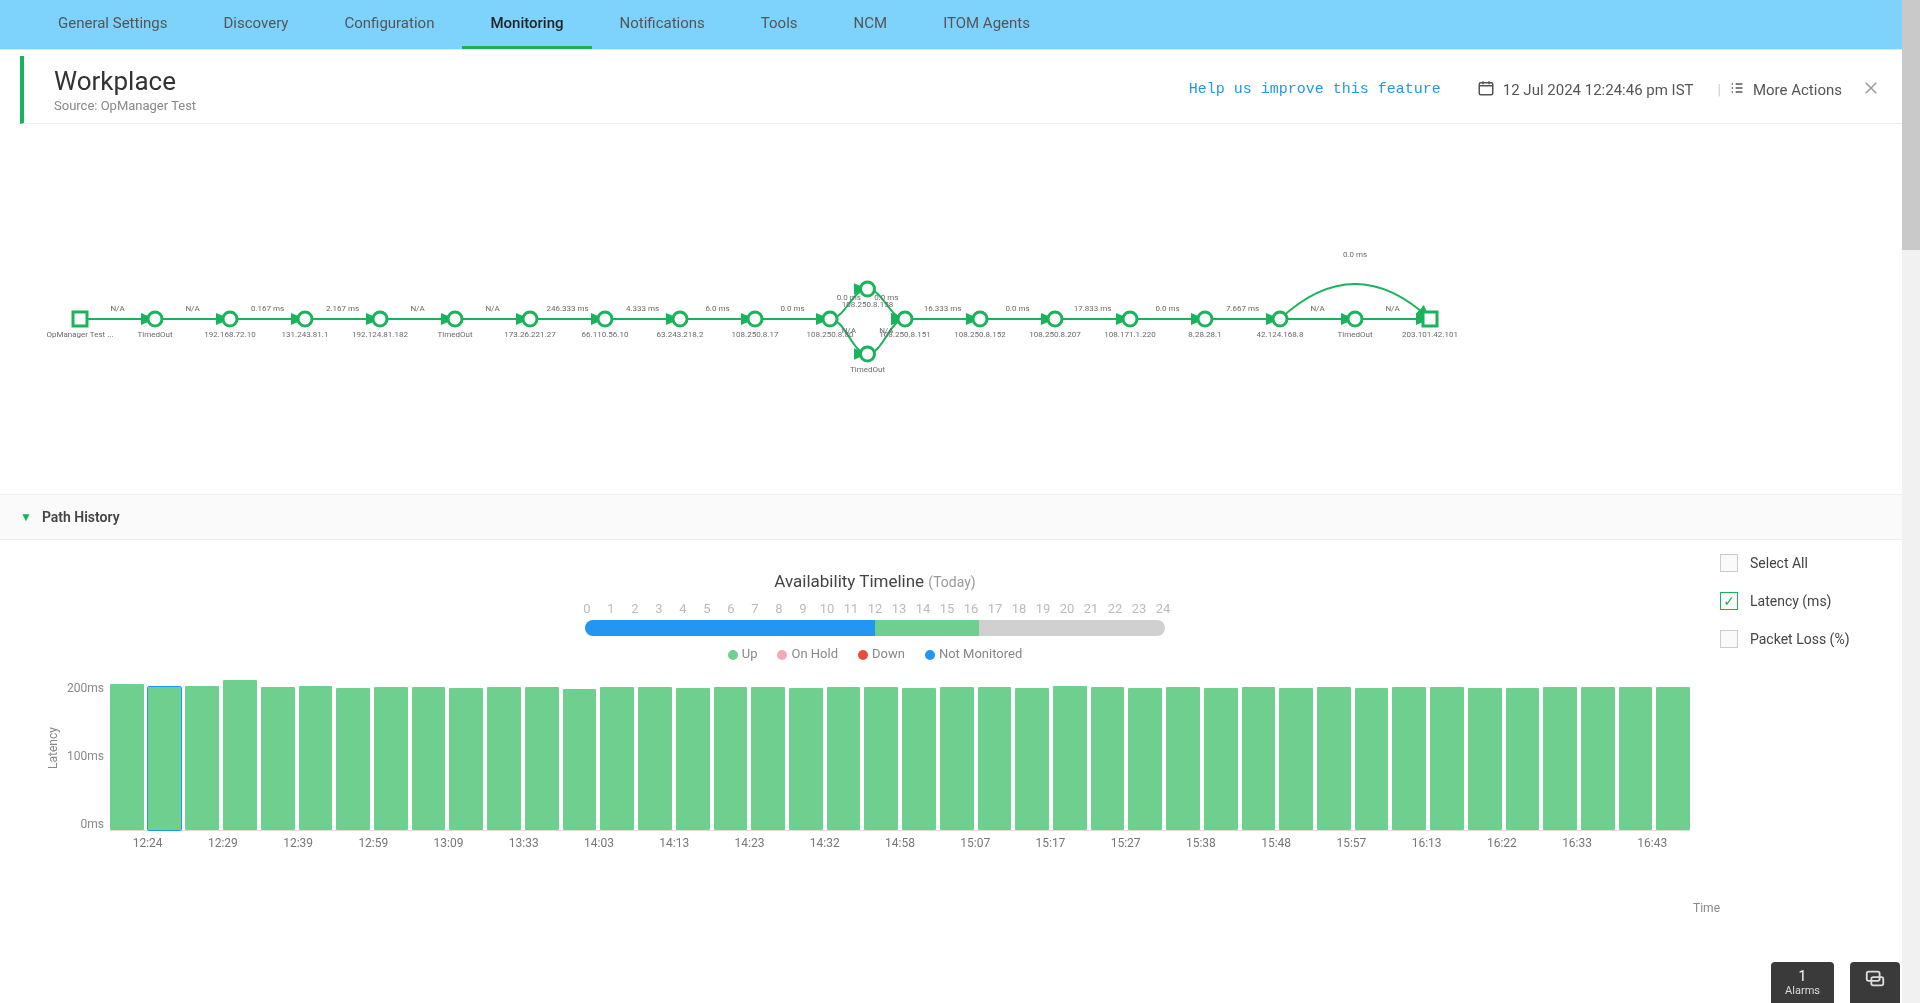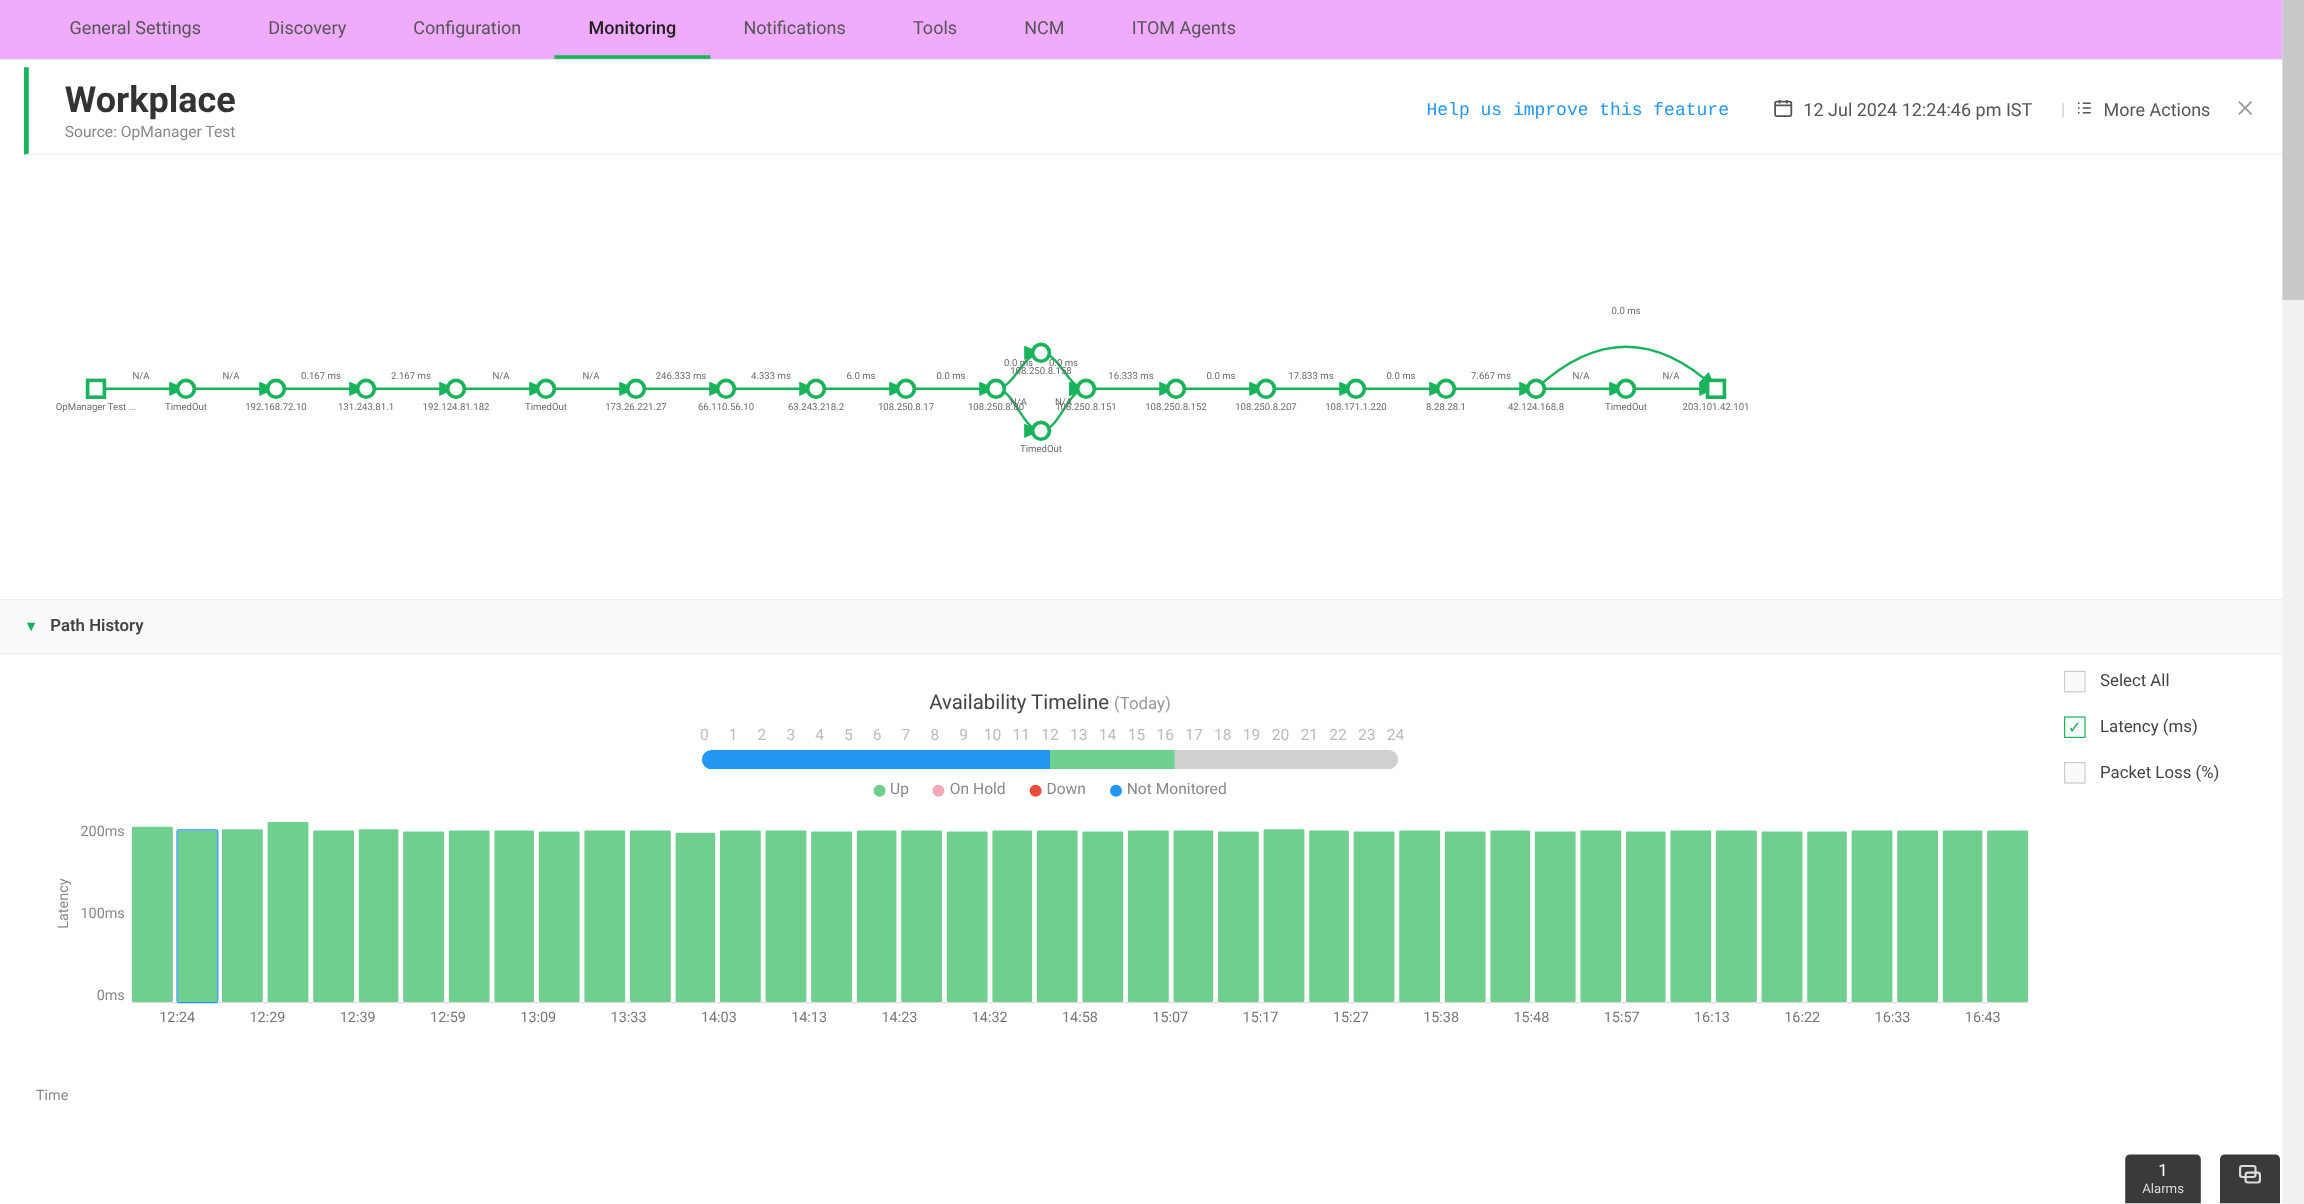--- a/index.html
+++ b/index.html
@@ -1,21 +1,21 @@
 <!DOCTYPE html>
 <html><head>
 <meta charset="utf-8">
 <style>
 * { margin: 0; padding: 0; box-sizing: border-box; }
 body { font-family: -apple-system, "Segoe UI", Roboto, sans-serif; font-size: 14px; color: #333; background: #fff; width: 1920px; height: 1003px; overflow: hidden; position: relative;}
-.tabs { display: flex; border-bottom: 1px solid #e5e5e5; padding: 0 30px; background:#f0abfc; }
+.tabs { display: flex; border-bottom: 1px solid #e5e5e5; padding: 0 30px; background:#7dd3fc; }
 .tab { padding: 14px 28px; cursor: pointer; color:#555; font-size:15px; }
 .tab.active { color:#222; border-bottom: 3px solid #19b35b; font-weight:500;}
 .header { display:flex; align-items:center; padding: 10px 30px; border-bottom:1px solid #eee; border-left:4px solid #19b35b; margin-left:20px; margin-right:10px; margin-top:6px;}
-.header .title { font-size:30px; color:#333; font-weight:700;}
+.header .title { font-size:26px; color:#333; font-weight:400;}
 .header .source { font-size:13px; color:#888; margin-top:2px;}
 .header .spacer { flex:1; }
 .header .link { color:#2196f3; cursor:pointer; font-size:15px; margin-right:20px;font-family:Liberation Mono, monospace;}
 .header .date { color:#555; font-size:15px; margin: 0 16px; display:flex; align-items:center; gap:8px;}
 .header .sep { color:#ccc; margin:0 8px;}
 .header .more { color:#555; font-size:15px; display:flex; align-items:center; gap:8px; cursor:pointer;justify-content:center;}
 .header .close { margin-left:20px; cursor:pointer; color:#888;}
 .diagram { height: 370px; position:relative; background:#fff; }
 .svg-path { position:absolute; top:0; left:0;}
 .node-circle { fill:#fff; stroke:#19b35b; stroke-width:3;}
@@ -37,21 +37,21 @@
 .legend { display:flex; justify-content:center; gap:20px; margin-top:10px; color:#888; font-size:13px;}
 .legend .dot{ display:inline-block; width:10px; height:10px; border-radius:50%; margin-right:4px; vertical-align:middle;}
 .bars-chart { position:relative; height:190px; margin-top:20px; margin-left:80px; margin-right:30px;}
 .y-axis { position:absolute; left:-50px; top:0; height:150px; display:flex; flex-direction:column; justify-content:space-between; text-align:right; color:#888; font-size:12px; width:44px;}
 .y-label { position:absolute; left:-78px; top:60px; transform:rotate(-90deg); color:#888; font-size:12px;}
 .bars-row { position:absolute; left:0; right:0; top:0; height:150px; border-bottom:1px solid #ddd; display:flex; gap:4px; align-items:flex-end;}
 .bar { background:#6fcf8e; flex:1; border-radius:1px;}
 .bar.selected { outline:1px solid #2196f3;}
 .x-ticks { position:absolute; left:0; right:0; top:155px; display:flex; color:#777; font-size:12px;}
 .x-ticks span { flex:1; text-align:center;}
-.x-label { text-align:left; color:#888; font-size:12px; margin-top:30px;}
+.x-label { text-align:right; color:#888; font-size:12px; margin-top:30px;}
 .check-panel { width:180px; padding-top:4px; display:flex; flex-direction:column; gap:20px;}
 .check-row { display:flex; align-items:center; gap:12px; cursor:pointer; color:#444;}
 .check-box { width:18px; height:18px; border:1px solid #ccc; display:flex; align-items:center; justify-content:center; background:#fafafa;}
 .check-box.checked { color:#19b35b; border-color:#19b35b;}
 .bottom-widgets { position:absolute; right:20px; bottom:0; display:flex; gap:16px;}
 .widget { background:#3a3a3a; color:#ddd; padding:6px 14px; display:flex; flex-direction:column; align-items:center; font-size:11px; cursor:pointer; border-top-left-radius:4px; border-top-right-radius:4px;}
 .widget .num { font-size:14px; color:#fff;}
 .scrollbar { position:absolute; right:0; top:0; width:18px; height:100%; background:#f1f1f1;}
 .scrollbar .thumb { width:100%; height:250px; background:#c9c9c9; position:absolute; top:0;}
 </style>

